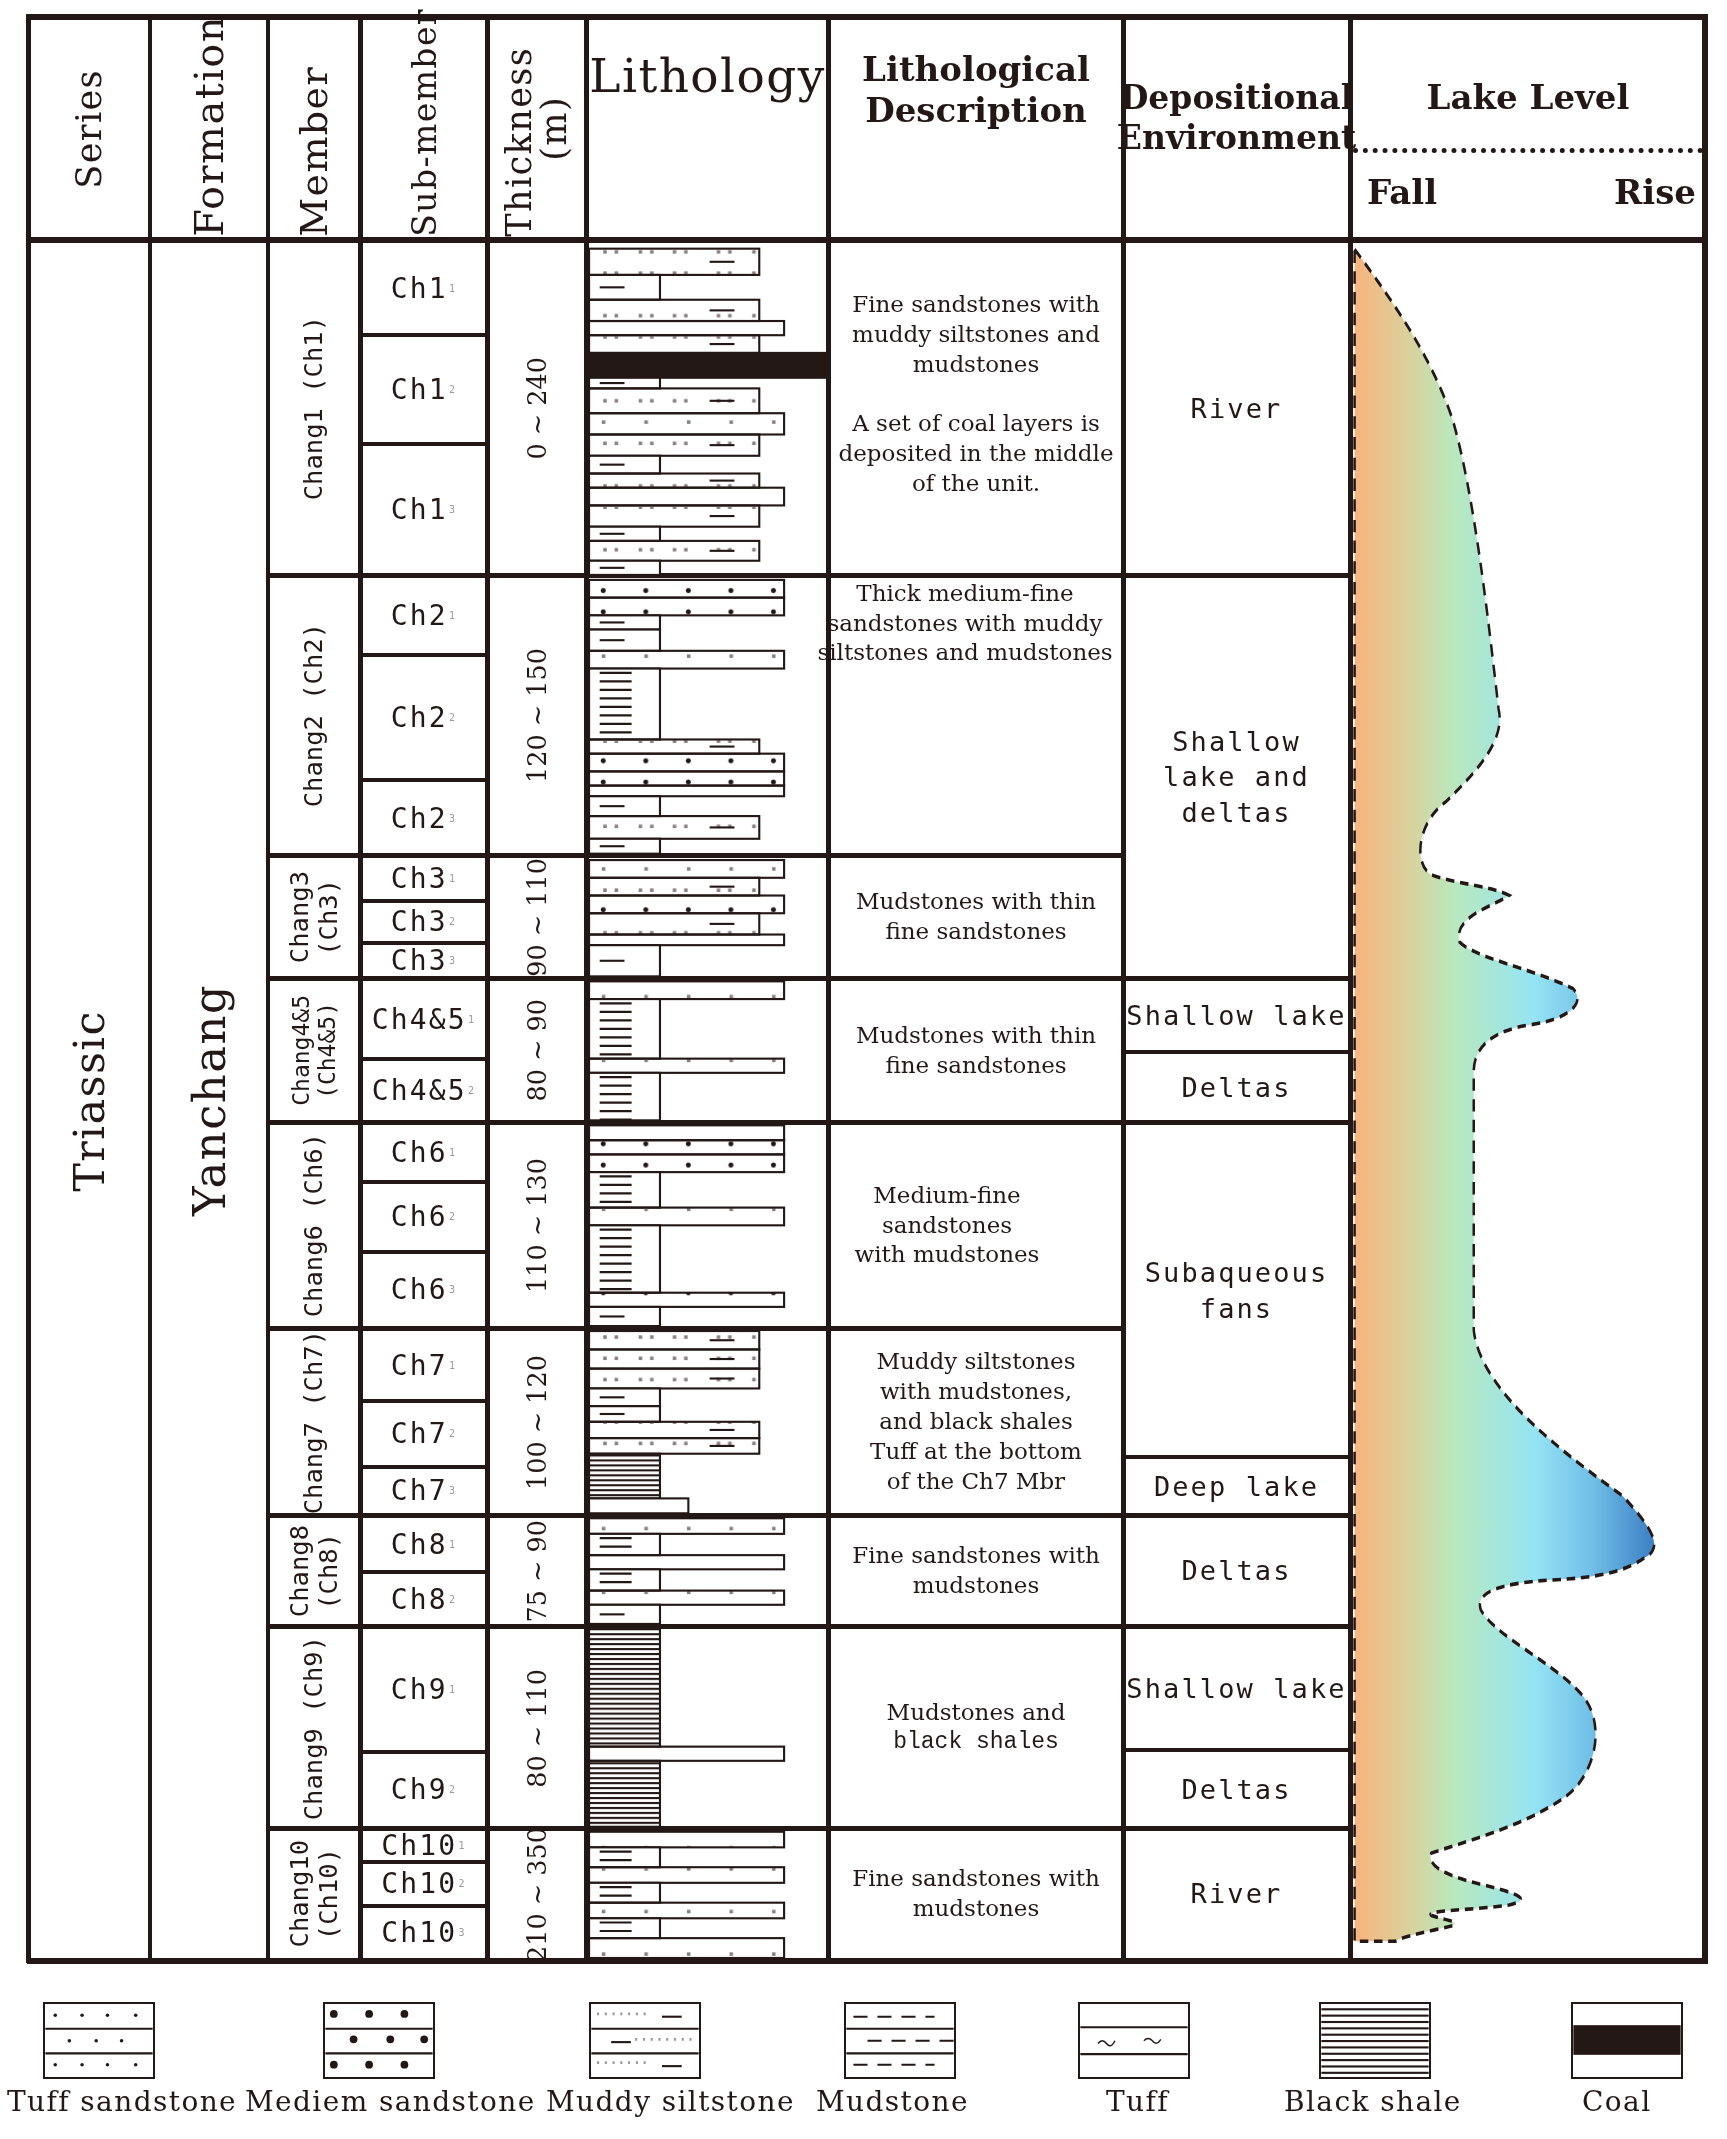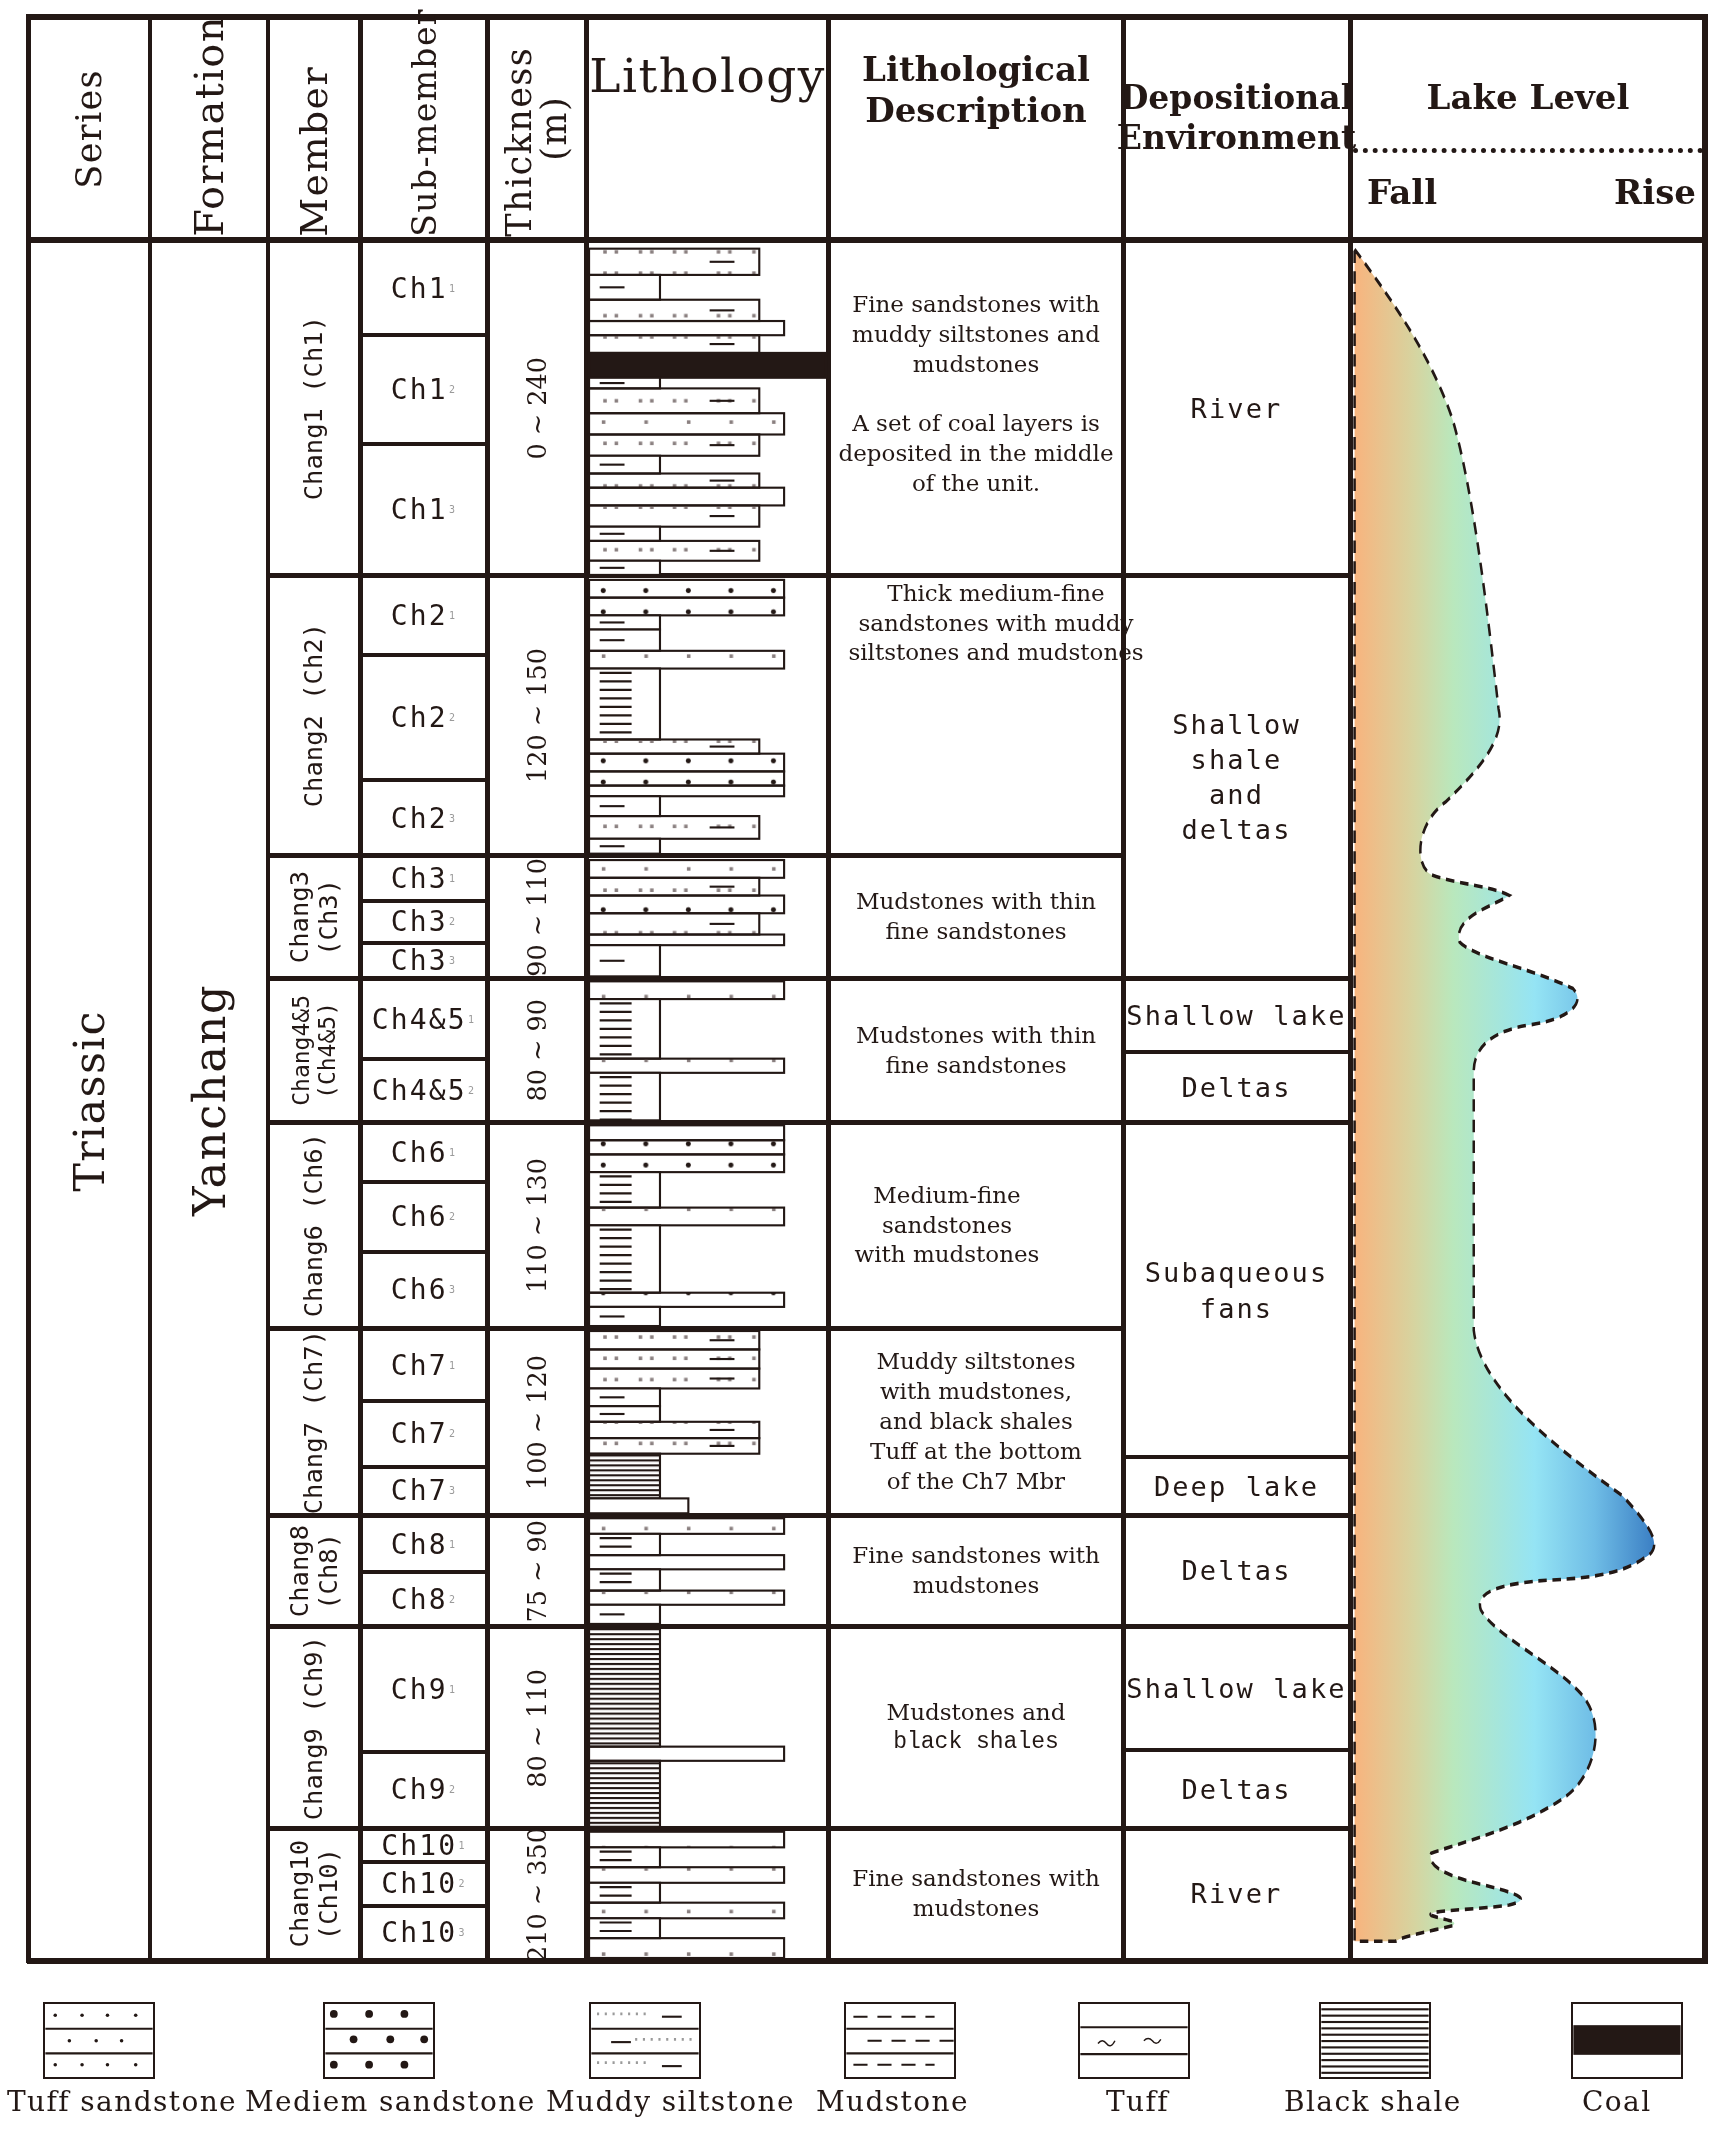--- a/index.html
+++ b/index.html
@@ -451,21 +451,21 @@
       <div style="position: relative; top: -14px;">
         <div style="min-height: 29px;">Fine sandstones with</div>
         <div style="min-height: 29px;">muddy siltstones and</div>
         <div style="min-height: 29px;">mudstones</div>
         <div style="min-height: 29px;"></div>
         <div style="min-height: 29px;">A set of coal layers is</div>
         <div style="min-height: 29px;">deposited in the middle</div>
         <div style="min-height: 29px;">of the unit.</div>
       </div>
     </div>
-    <div class="cell desc" style="left: 831px; top: 578px; width: 330px; height: 275px; flex-direction: column;">
+    <div class="cell desc" style="left: 800px; top: 578px; width: 330px; height: 275px; flex-direction: column;">
       <div style="position: relative; top: -92px;">
         <div style="min-height: 29px;">Thick medium-fine</div>
         <div style="min-height: 29px;">sandstones with muddy</div>
         <div style="min-height: 29px;">siltstones and mudstones</div>
       </div>
     </div>
     <div class="cell desc" style="left: 831px; top: 858px; width: 290px; height: 118px; flex-direction: column;">
       <div style="position: relative; top: 0px;">
         <div style="min-height: 29px;">Mudstones with thin</div>
         <div style="min-height: 29px;">fine sandstones</div>
@@ -509,21 +509,21 @@
         <div style="min-height: 29px;">Fine sandstones with</div>
         <div style="min-height: 29px;">mudstones</div>
       </div>
     </div>
   </div>
 
 <div class="cell dep" style="left:1126px;top:243px;width:221px;height:331px;">
     <span>River</span>
   </div>
 <div class="cell dep" style="left:1126px;top:578px;width:221px;height:398px;padding:0 35px;">
-    <span>Shallow shale and deltas</span>
+    <span>Shallow lake and deltas</span>
   </div>
 <div class="cell dep" style="left:1126px;top:981px;width:221px;height:70px;">
     <span>Shallow lake</span>
   </div>
 <div class="cell dep" style="left:1126px;top:1055px;width:221px;height:65px;">
     <span>Deltas</span>
   </div>
 <div class="cell dep" style="left:1126px;top:1125px;width:221px;height:331px;padding:0 43px;">
     <span>Subaqueous fans</span>
   </div>

